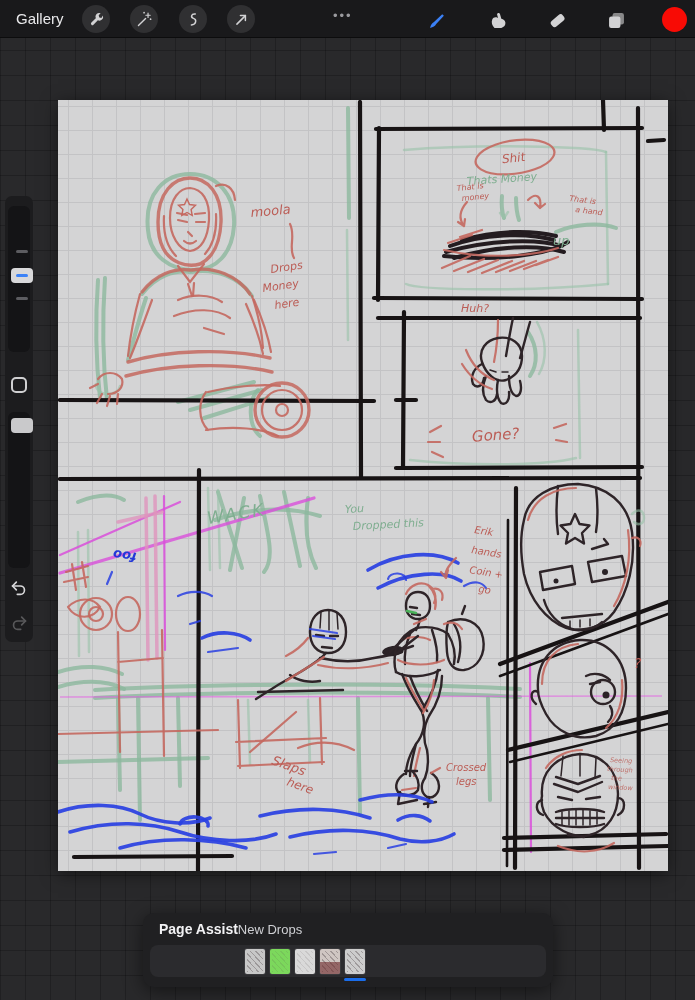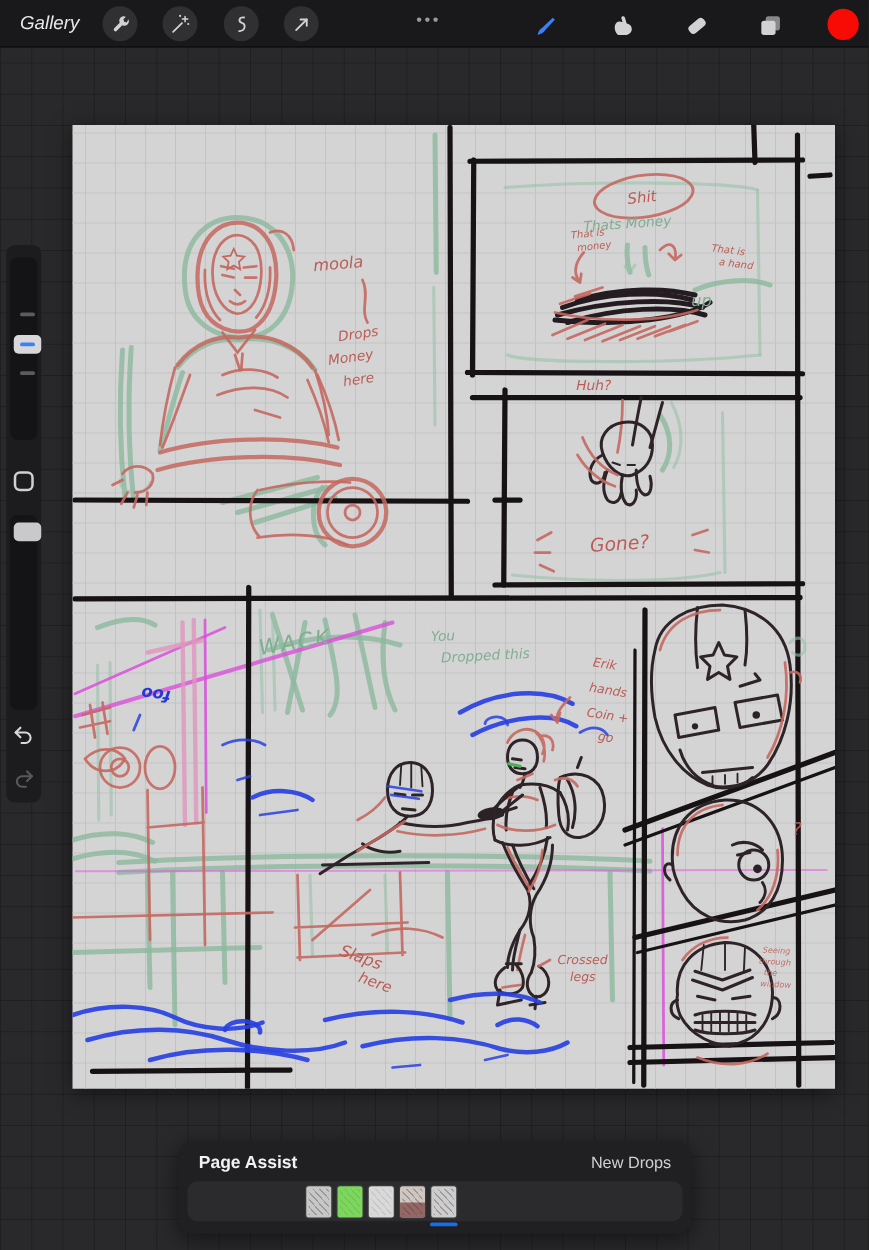--- a/index.html
+++ b/index.html
@@ -7,21 +7,21 @@
   .app{position:relative;width:695px;height:1000px;overflow:hidden;
        background-color:#29292b;
        background-image:linear-gradient(rgba(0,0,0,.22) 1px,transparent 1px),
                         linear-gradient(90deg,rgba(0,0,0,.22) 1px,transparent 1px);
        background-size:25px 25px;
        font-family:"Liberation Sans","DejaVu Sans",sans-serif;}
 
   
   .toolbar{position:absolute;left:0;top:0;width:695px;height:38px;background:#19191b;
            border-bottom:1px solid #0c0c0d;z-index:30;}
-  .gallery-label{position:absolute;left:16px;top:10px;font-size:15px;color:#e9e9eb;cursor:default;font-style:italic;}
+  .gallery-label{position:absolute;left:16px;top:10px;font-size:15px;color:#e9e9eb;cursor:default;}
   .tool-circle{position:absolute;top:5px;width:28px;height:28px;border-radius:50%;
                background:#303032;display:flex;align-items:center;justify-content:center;}
   .tool-circle svg{width:17px;height:17px;}
   .overflow-dots{position:absolute;left:333px;top:8px;color:#9a9a9e;font-size:13px;letter-spacing:2px;}
   .tool-plain{position:absolute;top:7px;width:26px;height:26px;display:flex;align-items:center;justify-content:center;}
   .tool-plain svg{width:21px;height:21px;}
   .color-swatch{position:absolute;left:662px;top:7px;width:25px;height:25px;border-radius:50%;}
 
   
   .side-toolbar{position:absolute;left:5px;top:196px;width:28px;height:446px;background:#1c1c1e;
@@ -67,21 +67,21 @@
   .panel{stroke:#171314;stroke-width:4.2;fill:none;stroke-linecap:round;}
   .panel2{stroke:#171314;stroke-width:2.6;fill:none;stroke-linecap:round;}
   text.ann{font-family:"DejaVu Sans",sans-serif;font-style:italic;}
   .tr{fill:#bb5c55;}
   .tg{fill:#7fae90;}
   .tb{fill:#2338d8;font-weight:bold;}
 
   
   .page-assist{position:absolute;left:143px;top:913px;width:410px;height:74px;background:#202022;
                border-radius:11px;box-shadow:0 4px 18px rgba(0,0,0,.5);z-index:40;}
-  .pa-head{display:flex;justify-content:space-between;align-items:center;padding:8px 16px 0 16px;gap:13px;}
+  .pa-head{display:flex;align-items:center;padding:8px 16px 0 16px;}
   .pa-title{font-size:14px;font-weight:bold;color:#f2f2f4;}
   .pa-new{font-size:13px;color:#cfd0d4;cursor:default;}
   .pa-strip{position:absolute;left:7px;top:32px;width:396px;height:32px;background:#2b2b2e;border-radius:8px;
             display:flex;align-items:center;gap:5px;padding-left:95px;}
   .thumb-wrap{position:relative;width:20px;height:25px;}
   .thumb{position:absolute;inset:0;border-radius:2px;overflow:hidden;outline:1px solid rgba(255,255,255,.07);}
   .thumb .mark{position:absolute;inset:2px;background:repeating-linear-gradient(48deg,rgba(85,75,78,.38) 0 1px,transparent 1px 4px);}
   .thumb.faint .mark{opacity:.35;}
   .thumb.dark-bottom::after{content:'';position:absolute;left:0;right:0;bottom:0;height:45%;background:rgba(108,40,42,.6);}
   .active-underline{position:absolute;left:-1px;bottom:-7px;width:22px;height:3px;border-radius:2px;}

